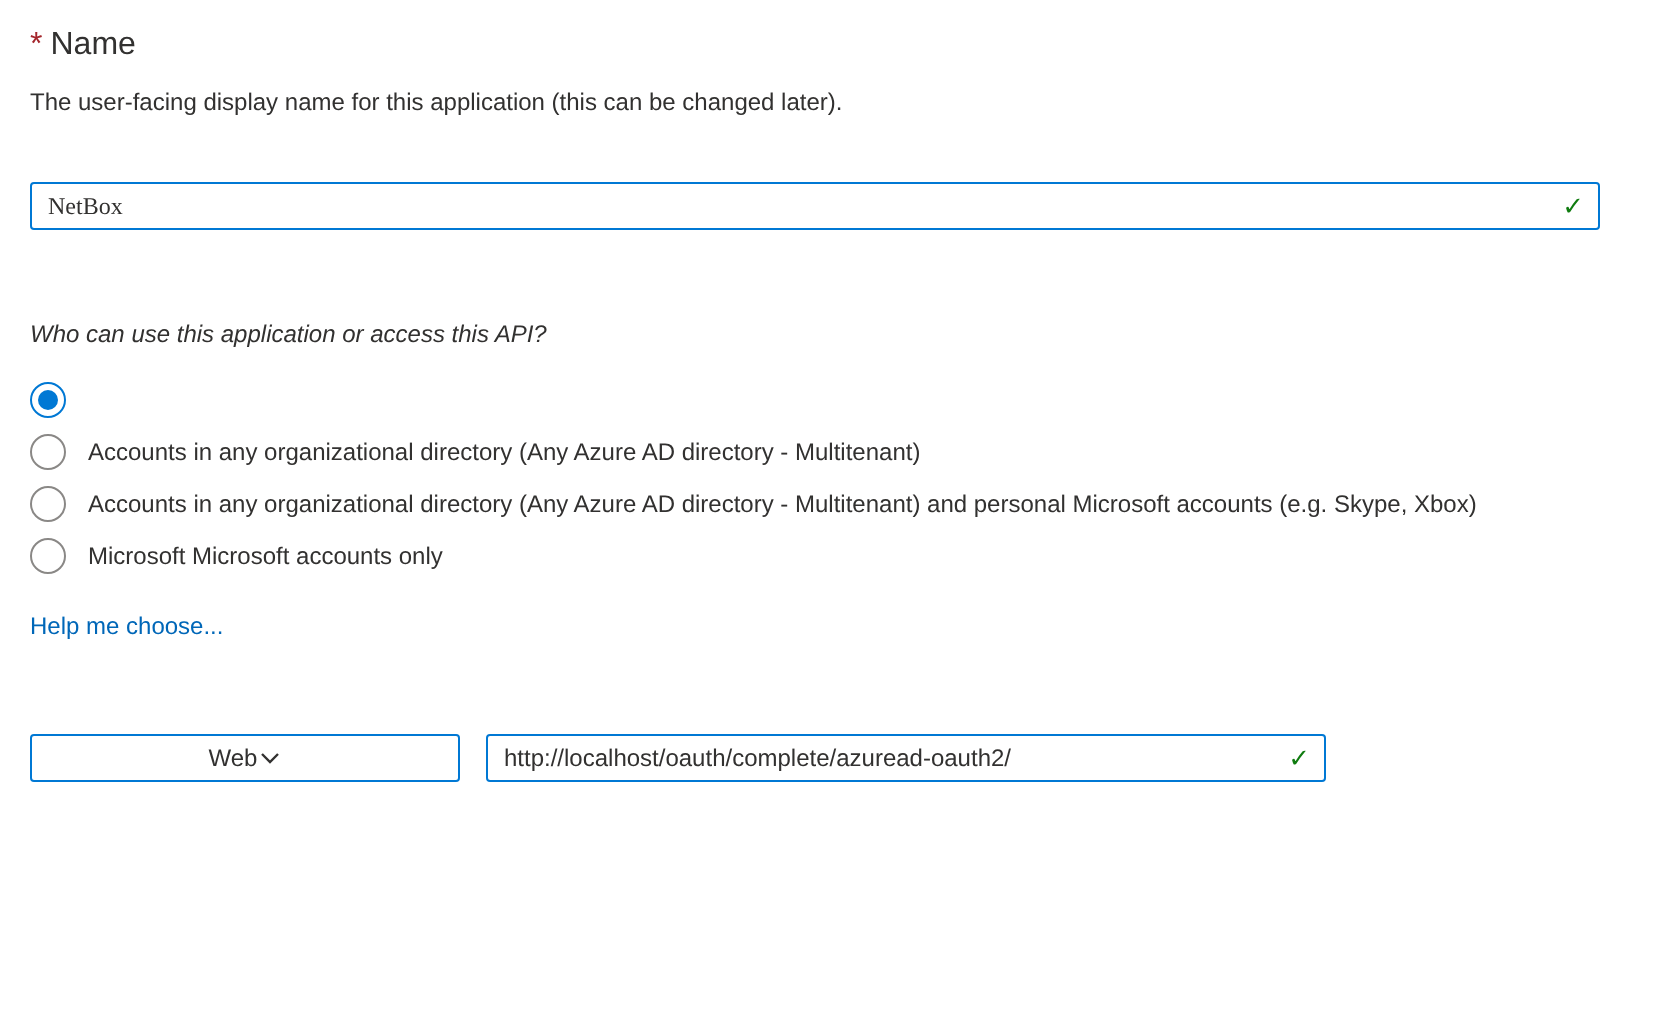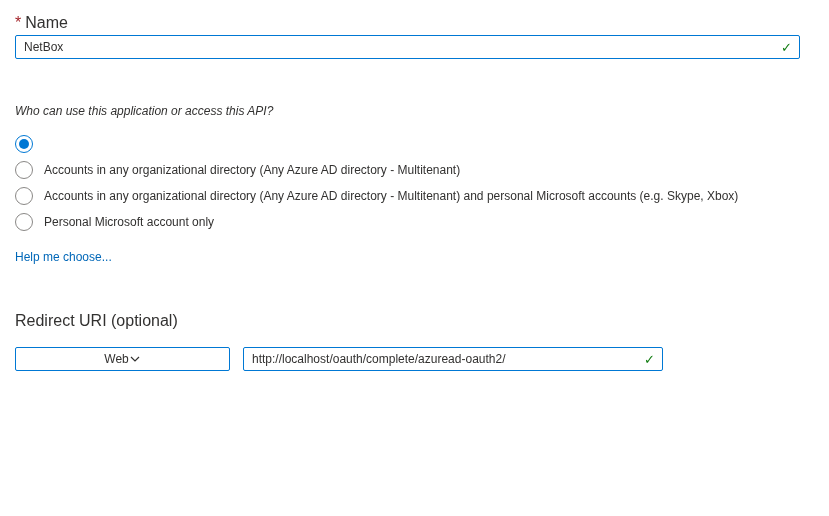--- a/index.html
+++ b/index.html
@@ -29,21 +29,22 @@
     margin-right: 4px;
   }
   .desc {
     margin: 10px 0 0 0;
     font-size: 12px;
     line-height: 17px;
     color: #323130;
   }
   .input-wrap {
     position: relative;
-    margin-top: 2px;
+    margin-top: 31px;
+    font-family: Liberation Serif, serif;
   }
   input.text-input {
     width: 100%;
     box-sizing: border-box;
     height: 24px;
     border: 1px solid #0078d4;
     border-radius: 2px;
     padding: 0 26px 0 8px;
     font-size: 12px;
     color: #323130;
@@ -144,20 +145,21 @@
     align-items: center;
   }
 </style>
 </head>
 <body>
 
 <div class="page">
 
   <section>
     <h2 class="section-heading"><span class="required">*</span><span>Name</span></h2>
+    <p class="desc">The user-facing display name for this application (this can be changed later).</p>
     <div class="input-wrap">
       <input type="text" class="text-input" value="NetBox" style="">
       <span class="check-icon">✓</span>
     </div>
   </section>
 
   <section class="section-accounts">
     <p class="question">Who can use this application or access this API?</p>
     <div class="radio-group">
       <div class="radio-row checked">
@@ -166,28 +168,27 @@
       <div class="radio-row">
         <span class="radio-circle"></span>
         <span class="radio-label">Accounts in any organizational directory (Any Azure AD directory - Multitenant)</span>
       </div>
       <div class="radio-row">
         <span class="radio-circle"></span>
         <span class="radio-label">Accounts in any organizational directory (Any Azure AD directory - Multitenant) and personal Microsoft accounts (e.g. Skype, Xbox)</span>
       </div>
       <div class="radio-row">
         <span class="radio-circle"></span>
-        <span class="radio-label">Personal Microsoft account only</span>
+        <span class="radio-label">Microsoft Microsoft accounts only</span>
       </div>
     </div>
     <a class="help-link" href="#">Help me choose...</a>
   </section>
 
   <section class="section-redirect">
-    <h2 class="section-heading">Redirect URI (optional)</h2>
     <div class="uri-row">
       <div class="platform-select">
         <span>Web</span>
         <span class="chevron-icon">
           <svg width="12" height="12" viewBox="0 0 12 12">
               <path d="M2 4 L6 8 L10 4" fill="none" stroke="#323130" stroke-width="1.2"></path>
             </svg>
         </span>
       </div>
       <div class="uri-input-wrap">

